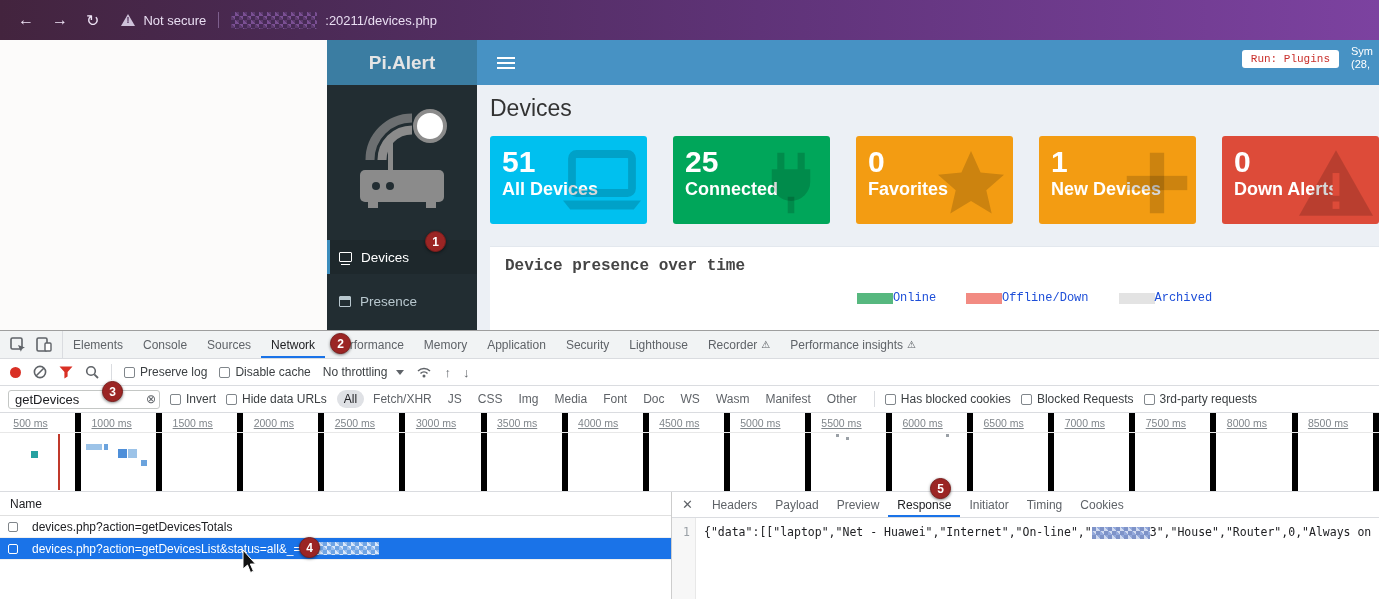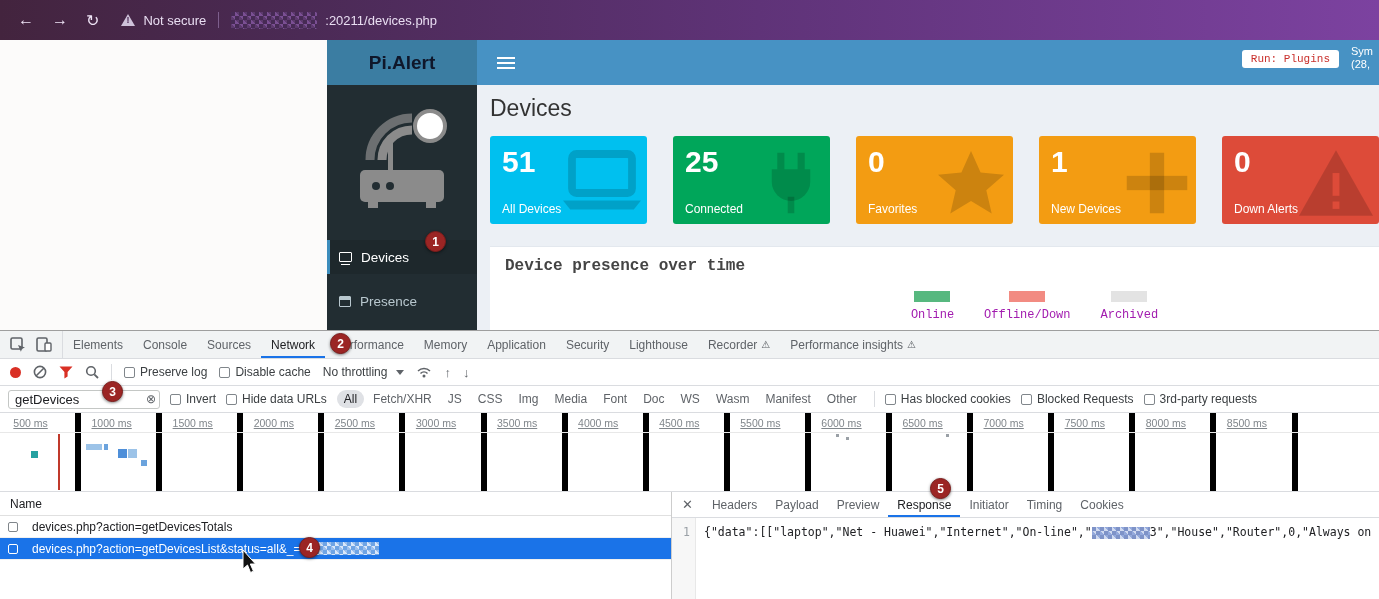--- a/index.html
+++ b/index.html
@@ -26,21 +26,21 @@
   .redact-slate { width:58px; height:12px;
     background-image:linear-gradient(45deg,#93a9dc 25%,transparent 25%,transparent 75%,#93a9dc 75%),
                      linear-gradient(45deg,#d0daf0 25%,#7e93c8 25%,#7e93c8 75%,#d0daf0 75%); }
 
   
   .page { height:290px; display:flex; }
   .left-blank { width:327px; background:#fcfbfa; }
   .app { flex:1; display:flex; min-width:0; }
 
   .sidebar { width:150px; background:#222d32; display:flex; flex-direction:column; flex:0 0 150px; }
-  .logo { height:45px; background:#3b7da2; color:#0f172a; display:flex; align-items:center; justify-content:center; font-size:19px; font-weight:600; }
+  .logo { height:45px; background:#3b7da2; color:#e5e5e5; display:flex; align-items:center; justify-content:center; font-size:19px; font-weight:600; }
   .router-art { height:155px; display:flex; align-items:center; justify-content:center; }
   .side-item { height:34px; display:flex; align-items:center; gap:9px; padding-left:12px; color:#b8c7ce; font-size:13.5px; cursor:pointer; }
   .side-item.active { background:#1e282c; border-left:3px solid #3c8dbc; color:#fff; padding-left:9px; }
   .side-item + .side-item { margin-top:10px; }
   .icon-monitor { width:13px; height:10px; border:1.5px solid currentColor; border-radius:1px; position:relative; display:inline-block; }
   .icon-monitor::after { content:""; position:absolute; left:1px; right:1px; bottom:-4px; height:1.5px; background:currentColor; }
   .icon-cal { width:12px; height:11px; border:1.5px solid currentColor; border-radius:1px; position:relative; display:inline-block; }
   .icon-cal::before { content:""; position:absolute; top:0; left:0; right:0; height:3px; background:currentColor; }
 
   .main { flex:1; display:flex; flex-direction:column; min-width:0; }
@@ -50,28 +50,28 @@
   .hamburger::before { top:-5px; } .hamburger::after { top:5px; }
   .run-plugins { position:absolute; right:40px; top:10px; background:#fff; color:#c9302c;
     font-family:"Liberation Mono", monospace; font-size:11px; padding:3px 9px; border-radius:3px; border:none; cursor:pointer; }
   .hdr-right { position:absolute; right:0; top:5px; width:28px; color:#fff; font-size:11px; line-height:13px; overflow:hidden; }
 
   .content { flex:1; background:#ecf0f5; padding:8px 0 0 13px; overflow:hidden; }
   .page-title { font-size:23px; color:#333; font-weight:500; margin:2px 0 14px; }
   .cards { display:flex; gap:26px; }
   .card { width:157px; height:88px; border-radius:3px; color:#fff; position:relative; padding:10px 12px; flex:0 0 157px; }
   .card .value { font-size:30px; font-weight:700; line-height:32px; }
-  .card .label { font-size:12px; position:absolute; left:12px; bottom:8px; }
+  .card .label { font-size:18px; position:absolute; left:12px; bottom:24px;font-weight:bold; }
   .card .bigicon { position:absolute; right:6px; top:14px; }
   .c-cyan { background:#00c0ef; } .c-green { background:#00a65a; } .c-orange { background:#f39c12; } .c-red { background:#dd4b39; }
 
   .panel { background:#fff; margin-top:22px; padding:10px 15px 0; width:calc(100% - 0px); height:120px; border-top:1px solid #e3e8ee;font-family:Liberation Mono, monospace; }
   .panel-title { font-size:16px; color:#444; font-weight:600; }
   .legend { display:flex; gap:30px; justify-content:center; margin:16px 0 0 200px; align-items:center; }
-  .legend-item { display:flex; align-items:center; gap:6px; color:#a21caf; font-size:12px;flex-direction:column; }
+  .legend-item { display:flex; align-items:center; color:#1d4ed8; font-size:12px; }
   .swatch { width:36px; height:11px; display:inline-block; }
   .sw-online { background:#57b87f; } .sw-offline { background:#f28b82; } .sw-archived { background:#e3e3e3; }
 
   
   .devtools { height:269px; border-top:1px solid #9e9e9e; background:#fff; font-size:12px; color:#202124; }
   .dt-row1 { height:28px; background:#f1f3f4; display:flex; align-items:center; border-bottom:1px solid #dadce0; }
   .dt-icobox { display:flex; align-items:center; gap:10px; padding:0 10px 0 10px; border-right:1px solid #dadce0; height:100%; }
   .dt-tab { padding:0 10px; height:100%; display:flex; align-items:center; gap:4px; color:#5f6368; cursor:pointer; white-space:nowrap; }
   .dt-tab.active { color:#202124; box-shadow:inset 0 -2px 0 #1a73e8; }
   .warn-mini { font-size:10px; color:#5f6368; }
@@ -383,20 +383,21 @@
       <div class="tickrow">
         <span class="tick">500 ms</span>
         <span class="tick">1000 ms</span>
         <span class="tick">1500 ms</span>
         <span class="tick">2000 ms</span>
         <span class="tick">2500 ms</span>
         <span class="tick">3000 ms</span>
         <span class="tick">3500 ms</span>
         <span class="tick">4000 ms</span>
         <span class="tick">4500 ms</span>
+        <span class="tick">5000 ms</span>
         <span class="tick">5500 ms</span>
         <span class="tick">6000 ms</span>
         <span class="tick">6500 ms</span>
         <span class="tick">7000 ms</span>
         <span class="tick">7500 ms</span>
         <span class="tick">8000 ms</span>
         <span class="tick">8500 ms</span>
       </div>
       <div class="tick-underline"></div>
       <span class="wmark" style="left:31px;top:38px;width:7px;height:7px;background:#26a1a1;"></span>

